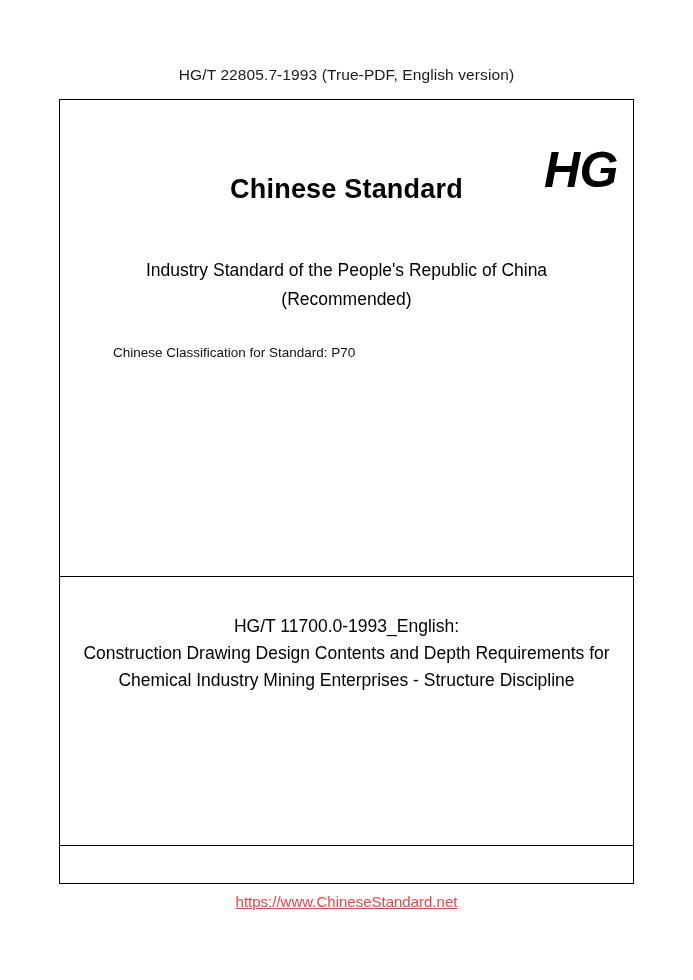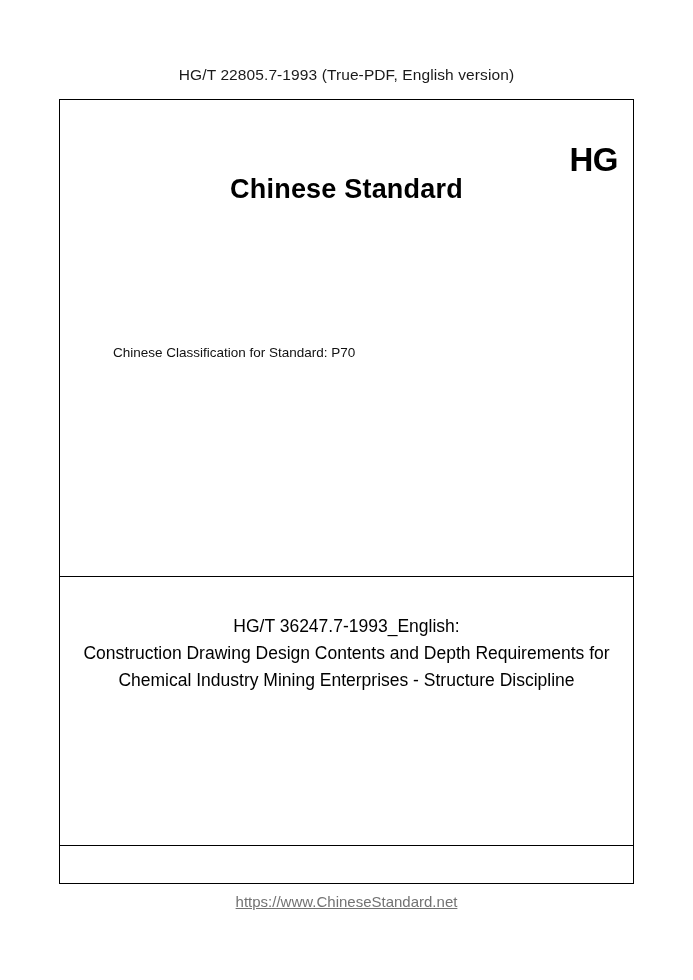--- a/index.html
+++ b/index.html
@@ -53,23 +53,24 @@
     width: 100%;
     text-align: center;
     font-size: 27px;
     font-weight: bold;
     letter-spacing: 0.2px;
   }
   .hg-logo {
     position: absolute;
     top: 41px;
     right: 15px;
-    font-size: 33px;
+    font-size: 50px;
     font-weight: bold;
     letter-spacing: -0.5px;
+    font-style: italic;
   }
   .industry-line {
     position: absolute;
     top: 156px;
     left: 0;
     width: 100%;
     text-align: center;
     font-size: 17.5px;
     line-height: 29px;
   }
@@ -114,45 +115,47 @@
     position: relative;
     height: 36px;
   }
   .footer-link {
     position: absolute;
     top: 893px;
     left: 0;
     width: 693px;
     text-align: center;
     font-size: 15px;
-    color: #737373;
+    color: #ef4444;
     text-decoration: underline;
   }
 </style>
 </head>
 <body>
 
 <div class="page">
 
   <div class="header-line">HG/T 22805.7-1993 (True-PDF, English version)</div>
 
   <div class="cover-box">
 
     <div class="upper-section">
       <div class="std-title">Chinese Standard</div>
 
       <div class="hg-logo">HG</div>
 
+      <div class="industry-line" style="white-space: pre-line;">Industry Standard of the People's Republic of China
+(Recommended)</div>
 
       <div class="classification">Chinese Classification for Standard: P70</div>
 
     </div>
 
     <div class="lower-section">
-      <div class="english-title" style="white-space: pre-line;">HG/T 36247.7-1993_English:
+      <div class="english-title" style="white-space: pre-line;">HG/T 11700.0-1993_English:
 Construction Drawing Design Contents and Depth Requirements for Chemical Industry Mining Enterprises - Structure Discipline</div>
     </div>
 
     <div class="bottom-strip"></div>
 
   </div>
 
   <div class="footer-link">https://www.ChineseStandard.net</div>
 
 </div>

